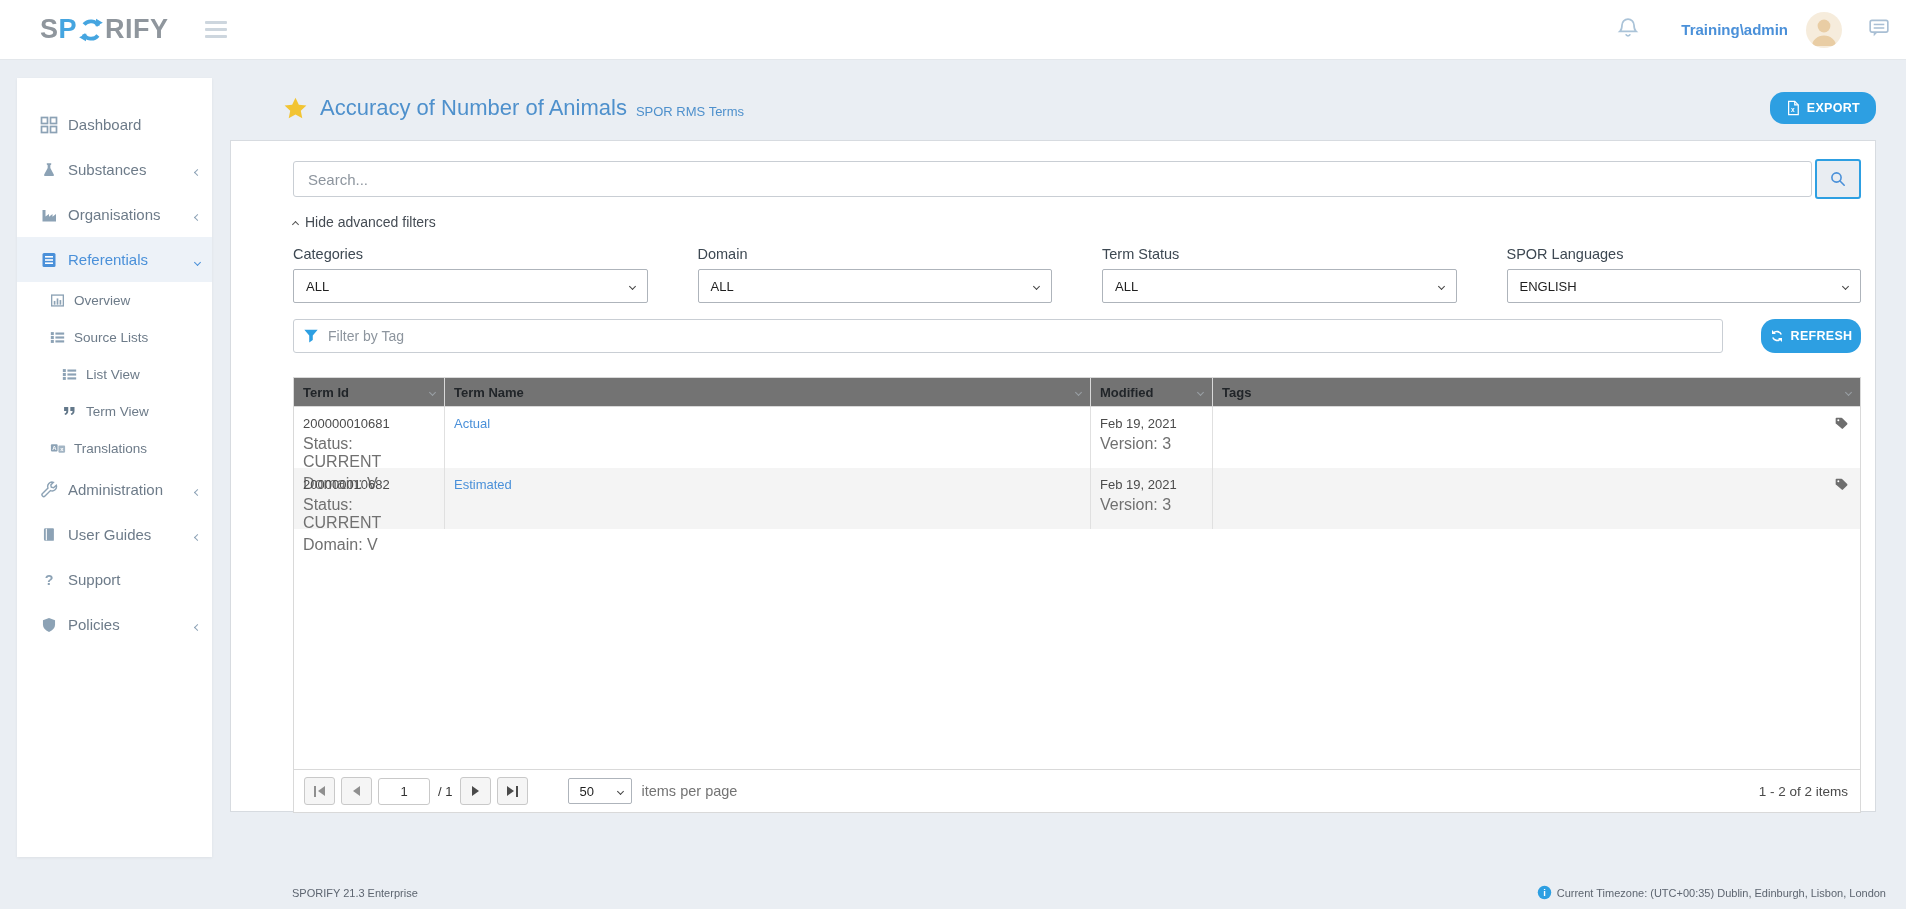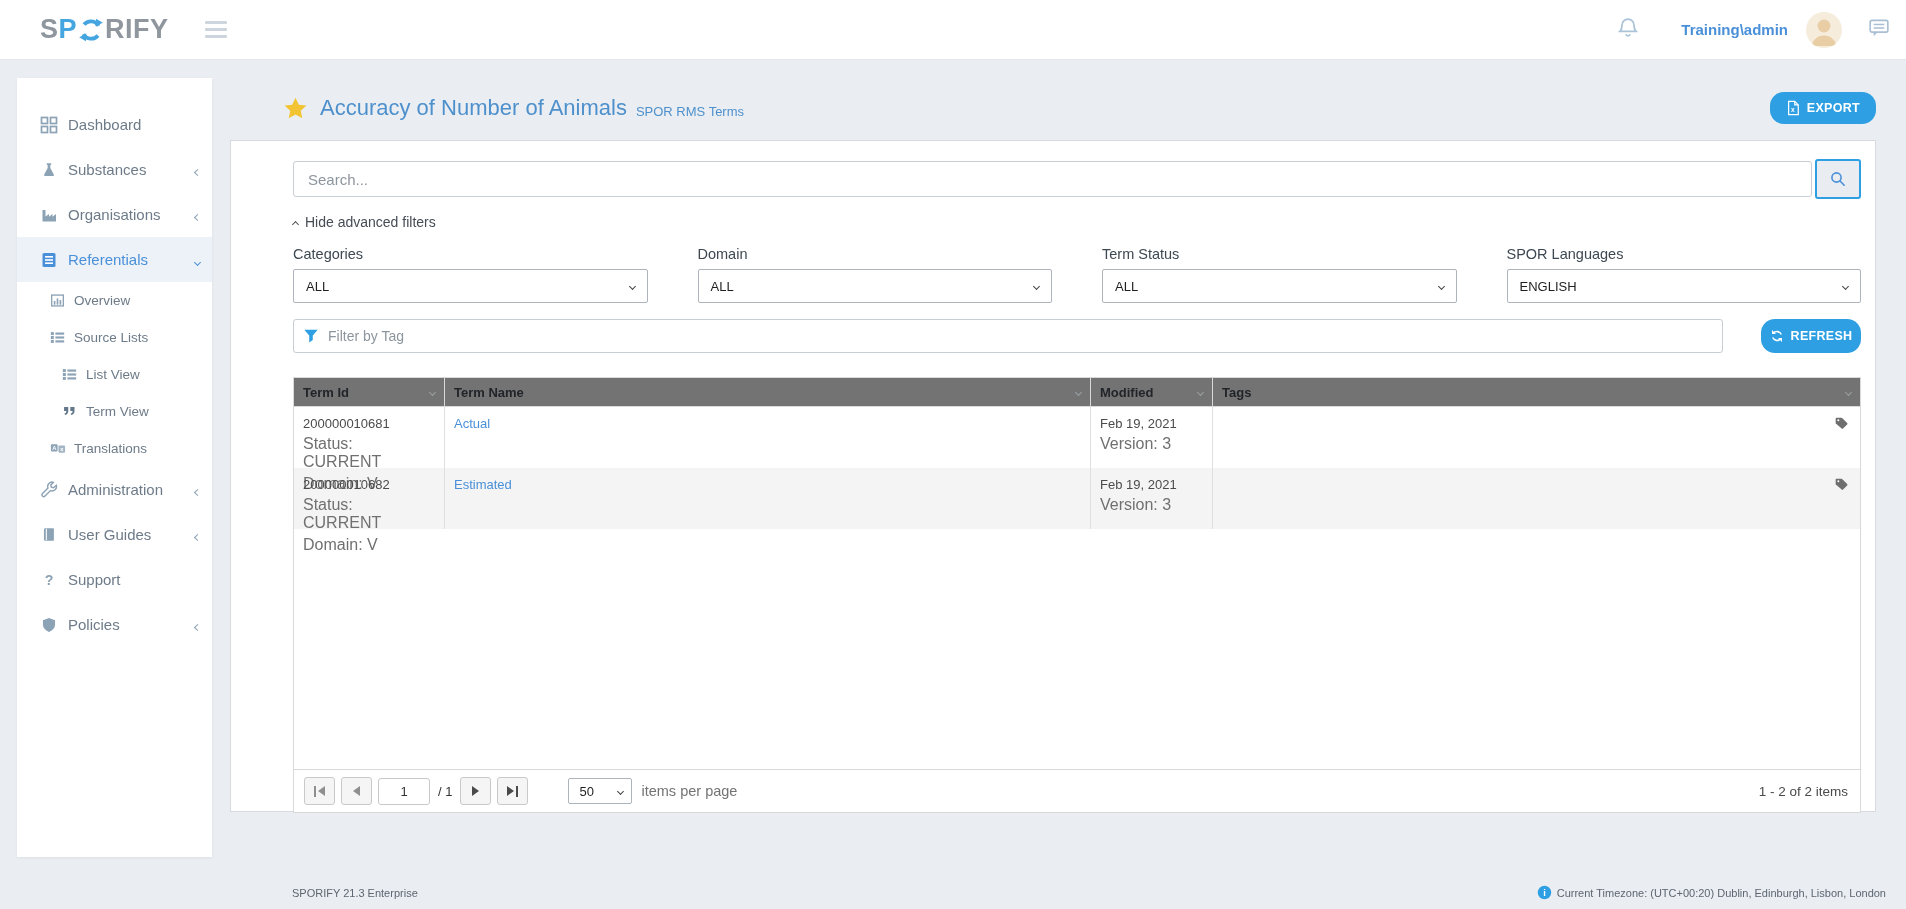--- a/index.html
+++ b/index.html
@@ -480,15 +480,15 @@
 
 <footer class="footer">
   <span>SPORIFY 21.3 Enterprise</span>
   <span class="footer-right">
     <span style="display:inline-flex;">
         <svg width="15" height="15" viewBox="0 0 16 16">
           <circle cx="8" cy="8" r="7.2" fill="#2d9fe2"></circle>
           <text x="8" y="12" font-size="10" font-weight="bold" fill="#fff" text-anchor="middle" font-family="inherit">i</text>
         </svg>
       </span>
-    <span>Current Timezone: (UTC+00:20) Dublin, Edinburgh, Lisbon, London</span>
+    <span>Current Timezone: (UTC+00:35) Dublin, Edinburgh, Lisbon, London</span>
   </span>
 </footer>
 
 </body></html>

